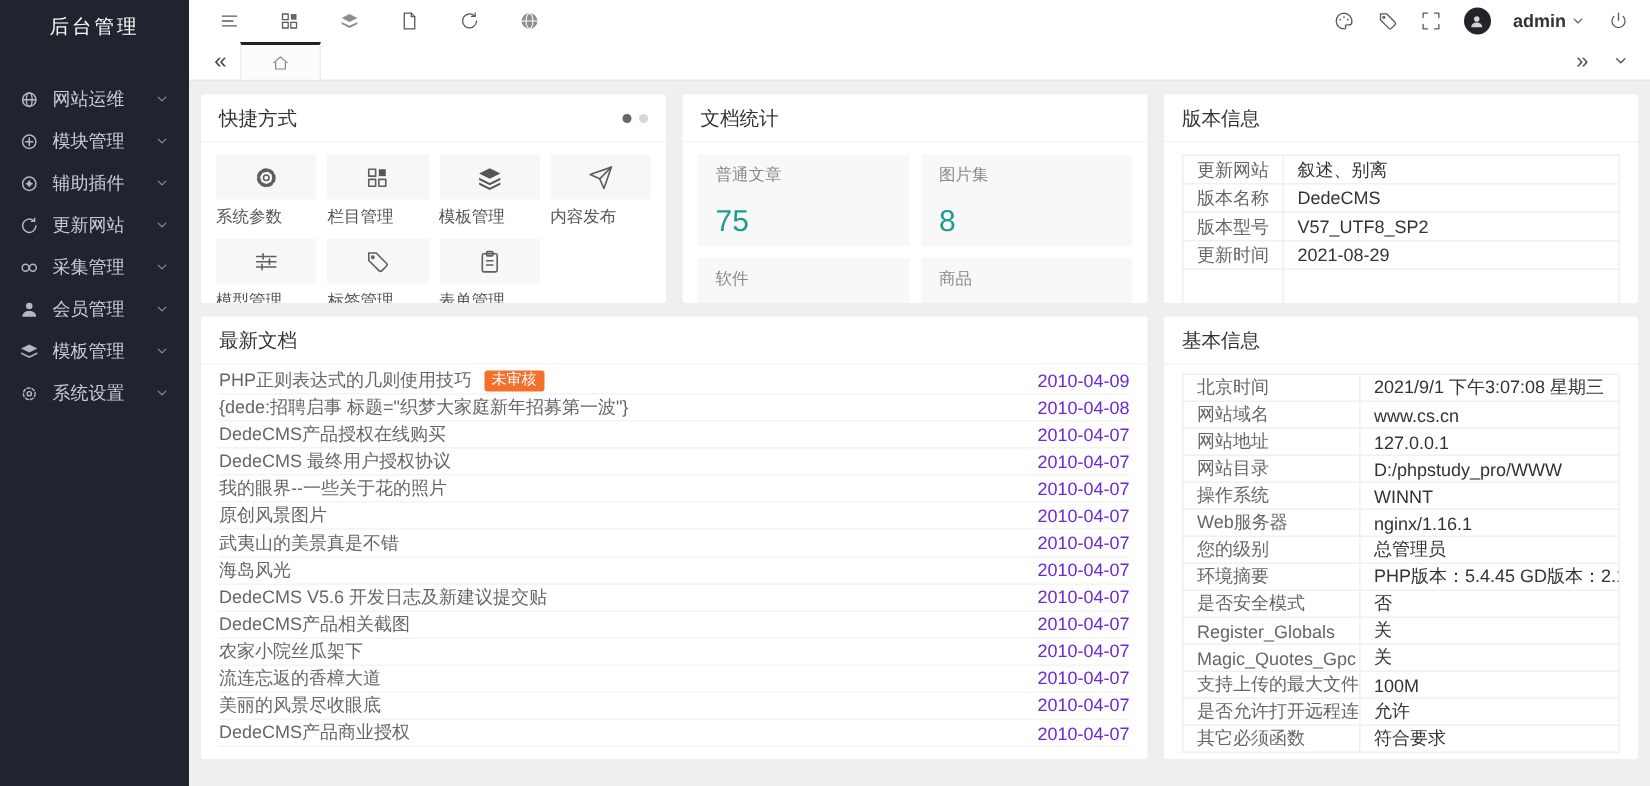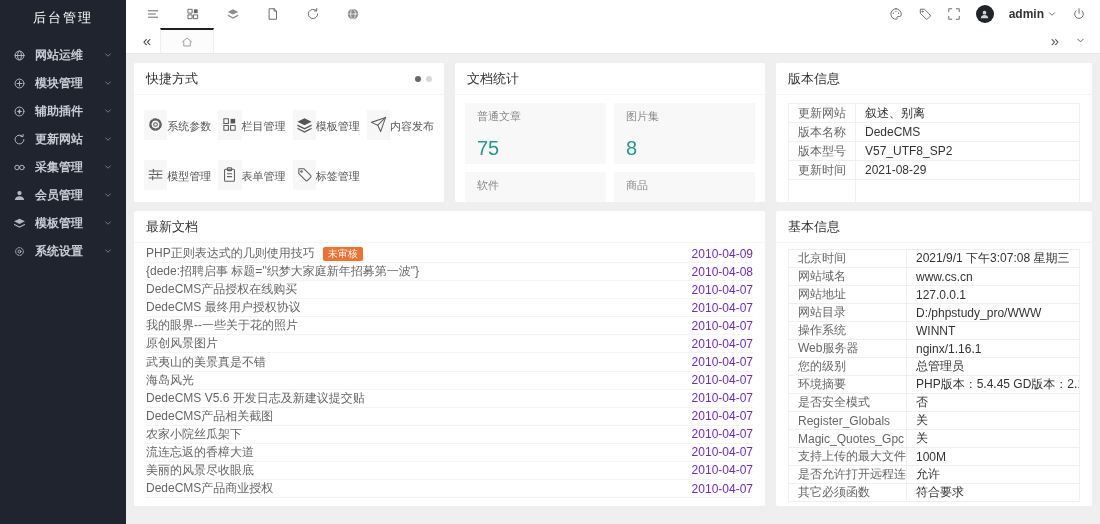--- a/index.html
+++ b/index.html
@@ -7,21 +7,21 @@
     --sidebar_bg:#20242e; --content_bg:#efefef;
   }
   *{box-sizing:border-box;}
   html,body{margin:0;padding:0;width:1100px;height:524px;overflow:hidden;
     font-family:"Liberation Sans","DejaVu Sans",sans-serif;background:#fff;}
   .app{display:flex;width:1100px;height:524px;}
 
   
   .sidebar{width:126px;min-width:126px;background:var(--sidebar_bg);display:flex;flex-direction:column;}
   .sidebar-title{height:30px;line-height:30px;margin-top:3px;color:#fff;font-size:13px;text-align:center;letter-spacing:2px;}
-  .menu{margin-top:8px;font-weight:bold;}
+  .menu{margin-top:19px;}
   .menu-item{height:28px;display:flex;align-items:center;padding:0 13px;cursor:pointer;}
   .mi-icon{width:13px;height:13px;margin-right:9px;flex:none;}
   .mi-label{font-size:12px;color:#c9cdd6;flex:1;white-space:nowrap;}
   .mi-caret{width:10px;height:10px;opacity:.75;flex:none;}
   .sic{stroke:#b3b9c4;fill:none;stroke-width:1.8;stroke-linecap:round;stroke-linejoin:round;}
   .sic-fill{fill:#b3b9c4;stroke:none;}
 
   
   .main{flex:1;display:flex;flex-direction:column;min-width:0;}
   .topbar{height:28px;background:#fff;display:flex;align-items:center;padding:0 14px 0 14px;}
@@ -44,21 +44,21 @@
     grid-template-columns:1fr 316px;grid-template-rows:139px 295px;gap:9px 11px;min-height:0;}
   .row1-left{display:grid;grid-template-columns:1fr 1fr;gap:11px;min-width:0;}
   .card{background:#fff;border-radius:2px;display:flex;flex-direction:column;min-width:0;overflow:hidden;}
   .card-title{font-size:13px;color:#333;padding:7px 12px 6px;border-bottom:1px solid #f5f5f5;display:flex;align-items:center;flex:none;}
   .dots{margin-left:auto;display:flex;gap:5px;align-items:center;}
   .dot{width:6px;height:6px;border-radius:50%;cursor:pointer;}
   .dot.active{background:#666;} .dot.idle{background:#d8d8d8;}
 
   
   .shortcut-body{padding:8px 10px 6px;display:grid;grid-template-columns:repeat(4,1fr);gap:7px;flex:1;}
-  .shortcut{display:flex;flex-direction:row;align-items:center;cursor:pointer;min-width:0;}
+  .shortcut{display:flex;flex-direction:column;align-items:flex-start;cursor:pointer;min-width:0;}
   .tile{width:100%;height:30px;background:#f7f7f7;display:flex;align-items:center;justify-content:center;}
   .sc-label{font-size:11px;color:#555;margin-top:4px;white-space:nowrap;}
   .scic{width:17px;height:17px;stroke:#5f5f5f;fill:none;stroke-width:1.5;stroke-linecap:round;stroke-linejoin:round;}
   .scic-fill{fill:#555;stroke:none;}
 
   
   .stats-body{padding:8px 10px;display:grid;grid-template-columns:1fr 1fr;gap:8px;flex:1;}
   .stat{background:#f8f8f8;padding:6px 12px 4px;cursor:default;}
   .stat-label{font-size:11px;color:#8a8a8a;}
   .stat-value{font-size:20px;color:var(--teal);margin-top:13px;}
@@ -336,36 +336,36 @@
                     <line x1="9" y1="4.5" x2="9" y2="9.5"></line>
                     <line x1="15" y1="9.5" x2="15" y2="14.5"></line>
                     <line x1="8" y1="14.5" x2="8" y2="19.5"></line>
                   </svg>
                 </span>
               <span class="sc-label">模型管理</span>
             </div>
             <div class="shortcut">
               <span class="tile">
                   <svg class="scic" viewBox="0 0 24 24">
+                    <path d="M20.6 13.4 11 3.8H4v7l9.6 9.6a2 2 0 0 0 2.8 0l4.2-4.2a2 2 0 0 0 0-2.8z"></path>
+                    <circle cx="7.8" cy="7.8" r="1.1"></circle>
+                  </svg>
+                </span>
+              <span class="sc-label">标签管理</span>
+            </div>
+            <div class="shortcut">
+              <span class="tile">
+                  <svg class="scic" viewBox="0 0 24 24">
                     <rect x="5" y="4.5" width="14" height="17" rx="1.5"></rect>
                     <rect x="9" y="2.5" width="6" height="4" rx="1"></rect>
                     <line x1="9" y1="11" x2="15" y2="11"></line>
                     <line x1="9" y1="15" x2="15" y2="15"></line>
                   </svg>
                 </span>
               <span class="sc-label">表单管理</span>
-            </div>
-            <div class="shortcut">
-              <span class="tile">
-                  <svg class="scic" viewBox="0 0 24 24">
-                    <path d="M20.6 13.4 11 3.8H4v7l9.6 9.6a2 2 0 0 0 2.8 0l4.2-4.2a2 2 0 0 0 0-2.8z"></path>
-                    <circle cx="7.8" cy="7.8" r="1.1"></circle>
-                  </svg>
-                </span>
-              <span class="sc-label">标签管理</span>
             </div>
           </div>
         </div>
 
         <div class="card">
           <div class="card-title">
             <span>文档统计</span>
           </div>
           <div class="stats-body">
             <div class="stat">

